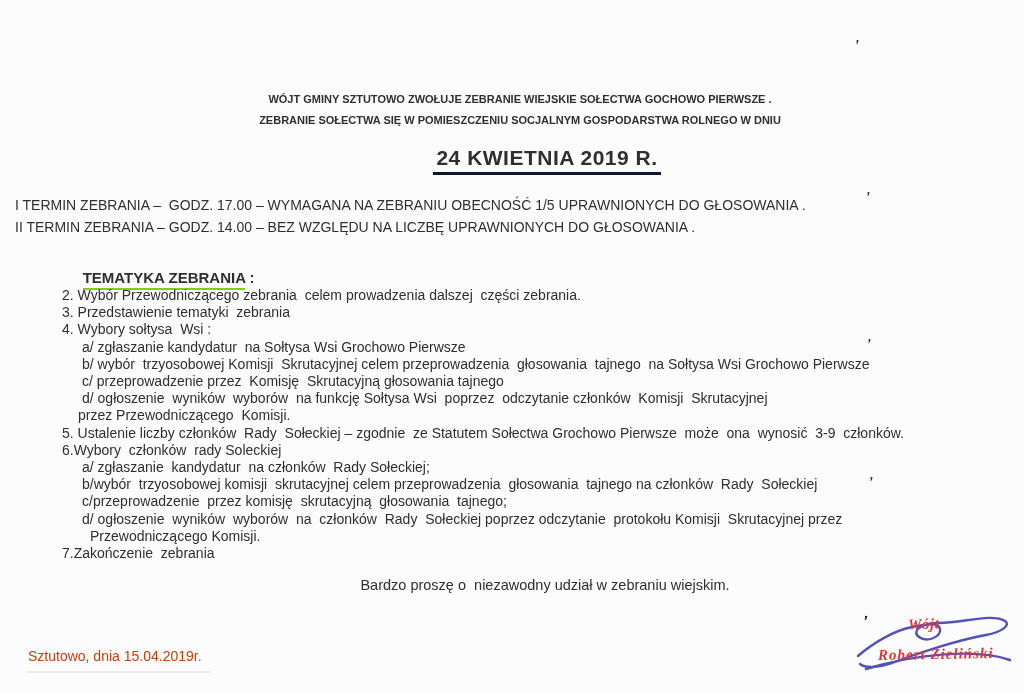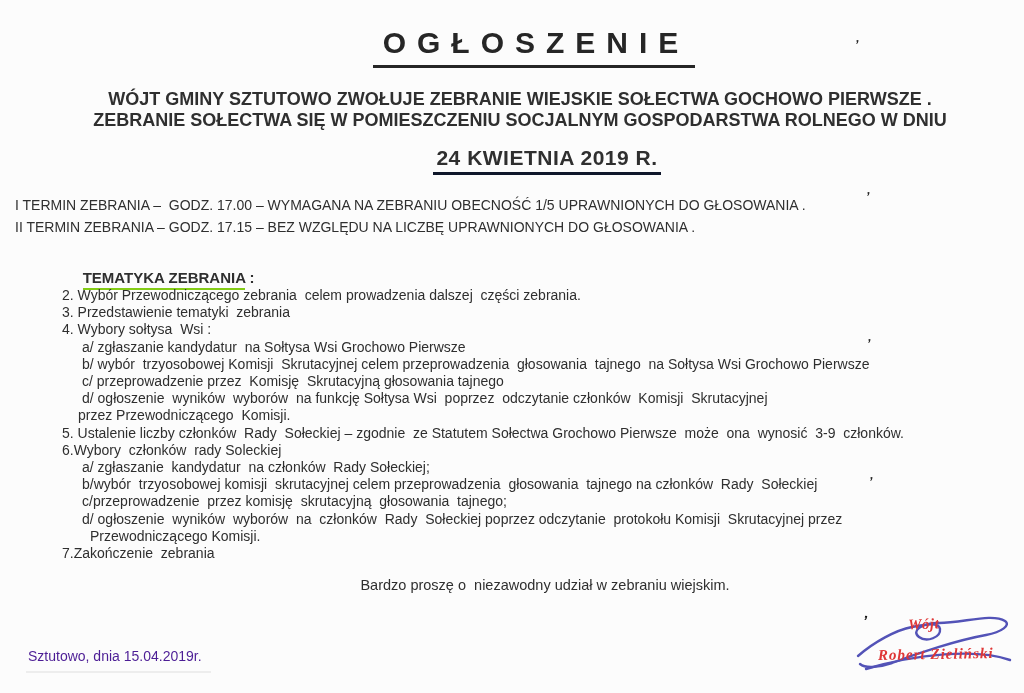--- a/index.html
+++ b/index.html
@@ -11,40 +11,40 @@
     font-family:"Liberation Sans","DejaVu Sans",sans-serif;
     color:#2f2f2f;
   }
   .center-row{position:absolute;left:0;width:1024px;text-align:center;}
   .doc-title{
     display:inline-block;position:relative;left:22px;
     font-size:30px;font-weight:bold;letter-spacing:11px;
     color:#262626;border-bottom:3px solid #262626;
     padding:0 6px 5px 10px;white-space:pre;
   }
-  .intro{top:89px;font-size:18px;font-weight:bold;line-height:21px;}
+  .intro{top:89px;font-size:11px;font-weight:bold;line-height:21px;}
   .intro .shift{position:relative;left:8px;display:inline-block;white-space:pre;}
   .date-row{top:146px;}
   .date-heading{
     display:inline-block;position:relative;left:35px;
     font-size:21px;font-weight:bold;letter-spacing:0.5px;
     border-bottom:3px solid #0f172a;padding:0 3px 2px 3px;white-space:pre;
   }
   .terms{position:absolute;left:15px;top:194px;font-size:14px;font-weight:normal;line-height:22px;}
   .terms div{white-space:pre;}
   .agenda-heading{position:absolute;left:66px;top:252px;font-size:15px;font-weight:bold;white-space:pre;}
   .agenda-heading .main{border-bottom:2px solid #84cc16;padding-bottom:2px;}
   .agenda{position:absolute;left:62px;top:287px;font-size:14px;line-height:17.2px;}
   .agenda div{white-space:pre;}
   .agenda .ind1{padding-left:20px;}
   .agenda .cont{padding-left:16px;}
   .agenda .cont2{padding-left:28px;}
   .closing{top:577px;font-size:14.5px;}
   .closing .shift{position:relative;left:33px;display:inline-block;white-space:pre;}
-  .footer{position:absolute;left:28px;top:648px;font-size:14px;color:#4c1d95;white-space:pre;}
+  .footer{position:absolute;left:28px;top:648px;font-size:14px;color:#c2410c;white-space:pre;}
   .smudge{position:absolute;left:26px;top:671px;width:185px;height:2px;background:#ededed;}
   .tick{
     position:absolute;font-size:13px;font-weight:bold;color:#1e1e1e;
     transform:rotate(12deg);line-height:1;
   }
   .tick.big{font-size:15px;color:#141414;}
   .signature{position:absolute;left:852px;top:598px;width:172px;height:95px;}
   .signature svg{position:absolute;left:0;top:0;}
   .sig-role{
     position:absolute;left:56px;top:18px;
@@ -57,36 +57,33 @@
     font-family:"Liberation Serif","DejaVu Serif",serif;
     font-style:italic;font-weight:bold;font-size:15px;letter-spacing:1px;
     transform:rotate(-1deg);white-space:pre;
   }
 </style>
 </head>
 <body>
 
 <div class="page">
 
-  <div class="center-row" style="top:26px;">
-    <span class="doc-title">OGŁOSZENIE</span>
-  </div>
 
   <div class="center-row intro">
     <span class="shift">WÓJT GMINY SZTUTOWO ZWOŁUJE ZEBRANIE WIEJSKIE SOŁECTWA GOCHOWO PIERWSZE .</span><br>
     <span class="shift">ZEBRANIE SOŁECTWA SIĘ W POMIESZCZENIU SOCJALNYM GOSPODARSTWA ROLNEGO W DNIU</span>
   </div>
 
   <div class="center-row date-row">
     <span class="date-heading">24 KWIETNIA 2019 R.</span>
   </div>
 
   <div class="terms">
     <div>I TERMIN ZEBRANIA –  GODZ. 17.00 – WYMAGANA NA ZEBRANIU OBECNOŚĆ 1/5 UPRAWNIONYCH DO GŁOSOWANIA .</div>
-    <div>II TERMIN ZEBRANIA – GODZ. 17.15 – BEZ WZGLĘDU NA LICZBĘ UPRAWNIONYCH DO GŁOSOWANIA .</div>
+    <div>II TERMIN ZEBRANIA – GODZ. 14.00 – BEZ WZGLĘDU NA LICZBĘ UPRAWNIONYCH DO GŁOSOWANIA .</div>
   </div>
 
   <div class="agenda-heading">
     <span class="main">TEMATYKA ZEBRANIA</span><span> :</span>
   </div>
 
   <div class="agenda">
     <div>2. Wybór Przewodniczącego zebrania  celem prowadzenia dalszej  części zebrania.</div>
     <div>3. Przedstawienie tematyki  zebrania</div>
     <div>4. Wybory sołtysa  Wsi :</div>

